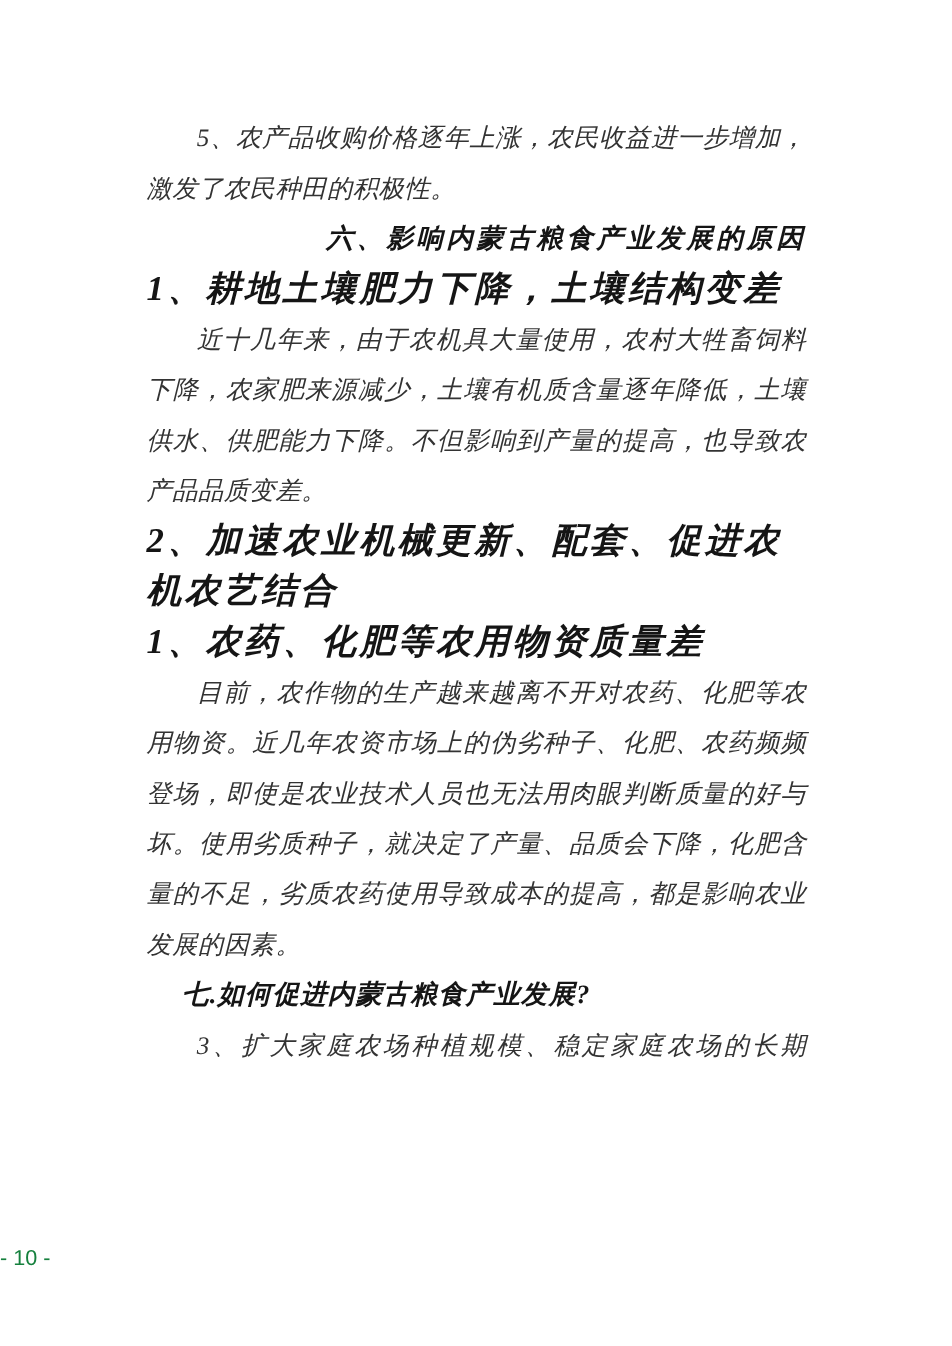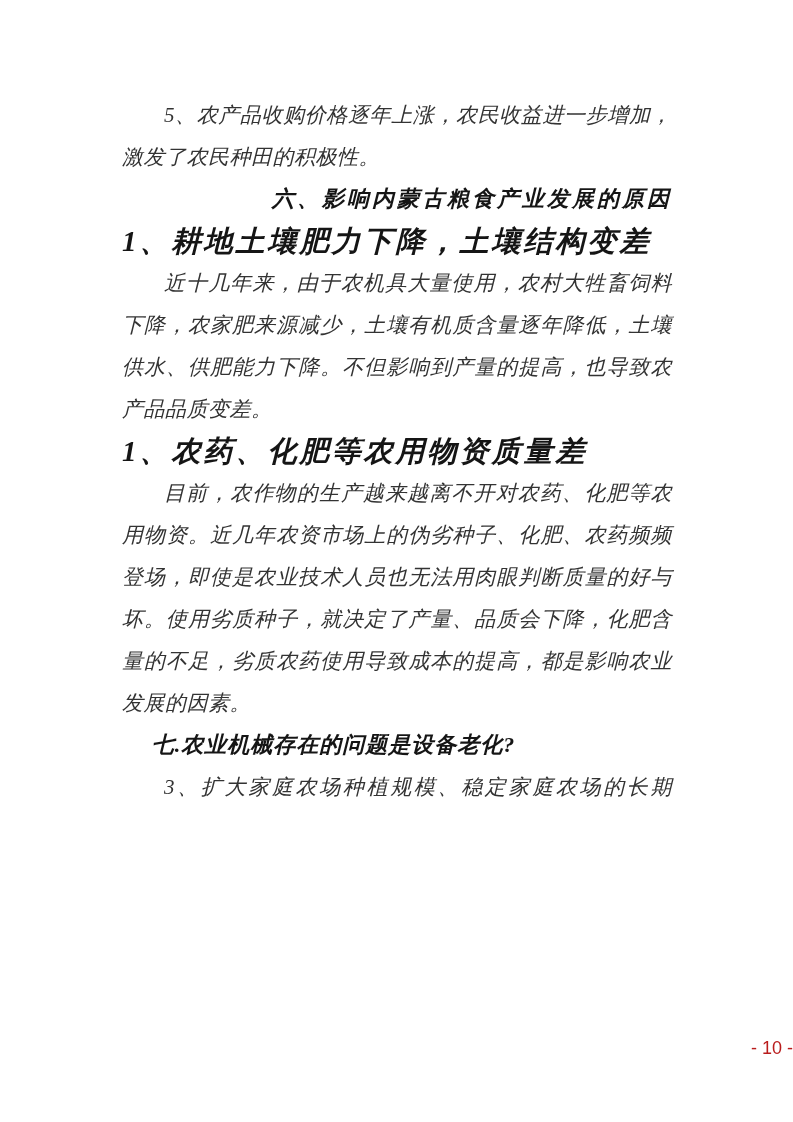--- a/index.html
+++ b/index.html
@@ -59,43 +59,44 @@
     color: #151515;
     text-indent: 1.35em;
     letter-spacing: 1px;
     font-size: 22px;
   }
   .footer {
     position: absolute;
     top: 1036px;
     left: 0;
     width: 793px;
-    text-align: right;
+    text-align: left;
     font-family: "Liberation Sans", sans-serif;
     font-size: 18px;
     line-height: 24px;
-    color: #b91c1c;
+    color: #15803d;
   }
 </style>
 </head>
 <body>
 
 <main class="content">
   <p class="block para">5、农产品收购价格逐年上涨，农民收益进一步增加，激发了农民种田的积极性。</p>
 
   <p class="block h-indent">六、影响内蒙古粮食产业发展的原因</p>
 
   <p class="block h-flush">1、耕地土壤肥力下降，土壤结构变差</p>
 
   <p class="block para">近十几年来，由于农机具大量使用，农村大牲畜饲料下降，农家肥来源减少，土壤有机质含量逐年降低，土壤供水、供肥能力下降。不但影响到产量的提高，也导致农产品品质变差。</p>
 
+  <p class="block h-flush">2、加速农业机械更新、配套、促进农机农艺结合</p>
 
 
   <p class="block h-flush">1、农药、化肥等农用物资质量差</p>
 
   <p class="block para">目前，农作物的生产越来越离不开对农药、化肥等农用物资。近几年农资市场上的伪劣种子、化肥、农药频频登场，即使是农业技术人员也无法用肉眼判断质量的好与坏。使用劣质种子，就决定了产量、品质会下降，化肥含量的不足，劣质农药使用导致成本的提高，都是影响农业发展的因素。</p>
 
-  <p class="block h-seven">七.农业机械存在的问题是设备老化?</p>
+  <p class="block h-seven">七.如何促进内蒙古粮食产业发展?</p>
 
   <p class="block para-cont">3、扩大家庭农场种植规模、稳定家庭农场的长期</p>
 </main>
 
 <div class="footer">- 10 -</div>
 
 </body></html>

